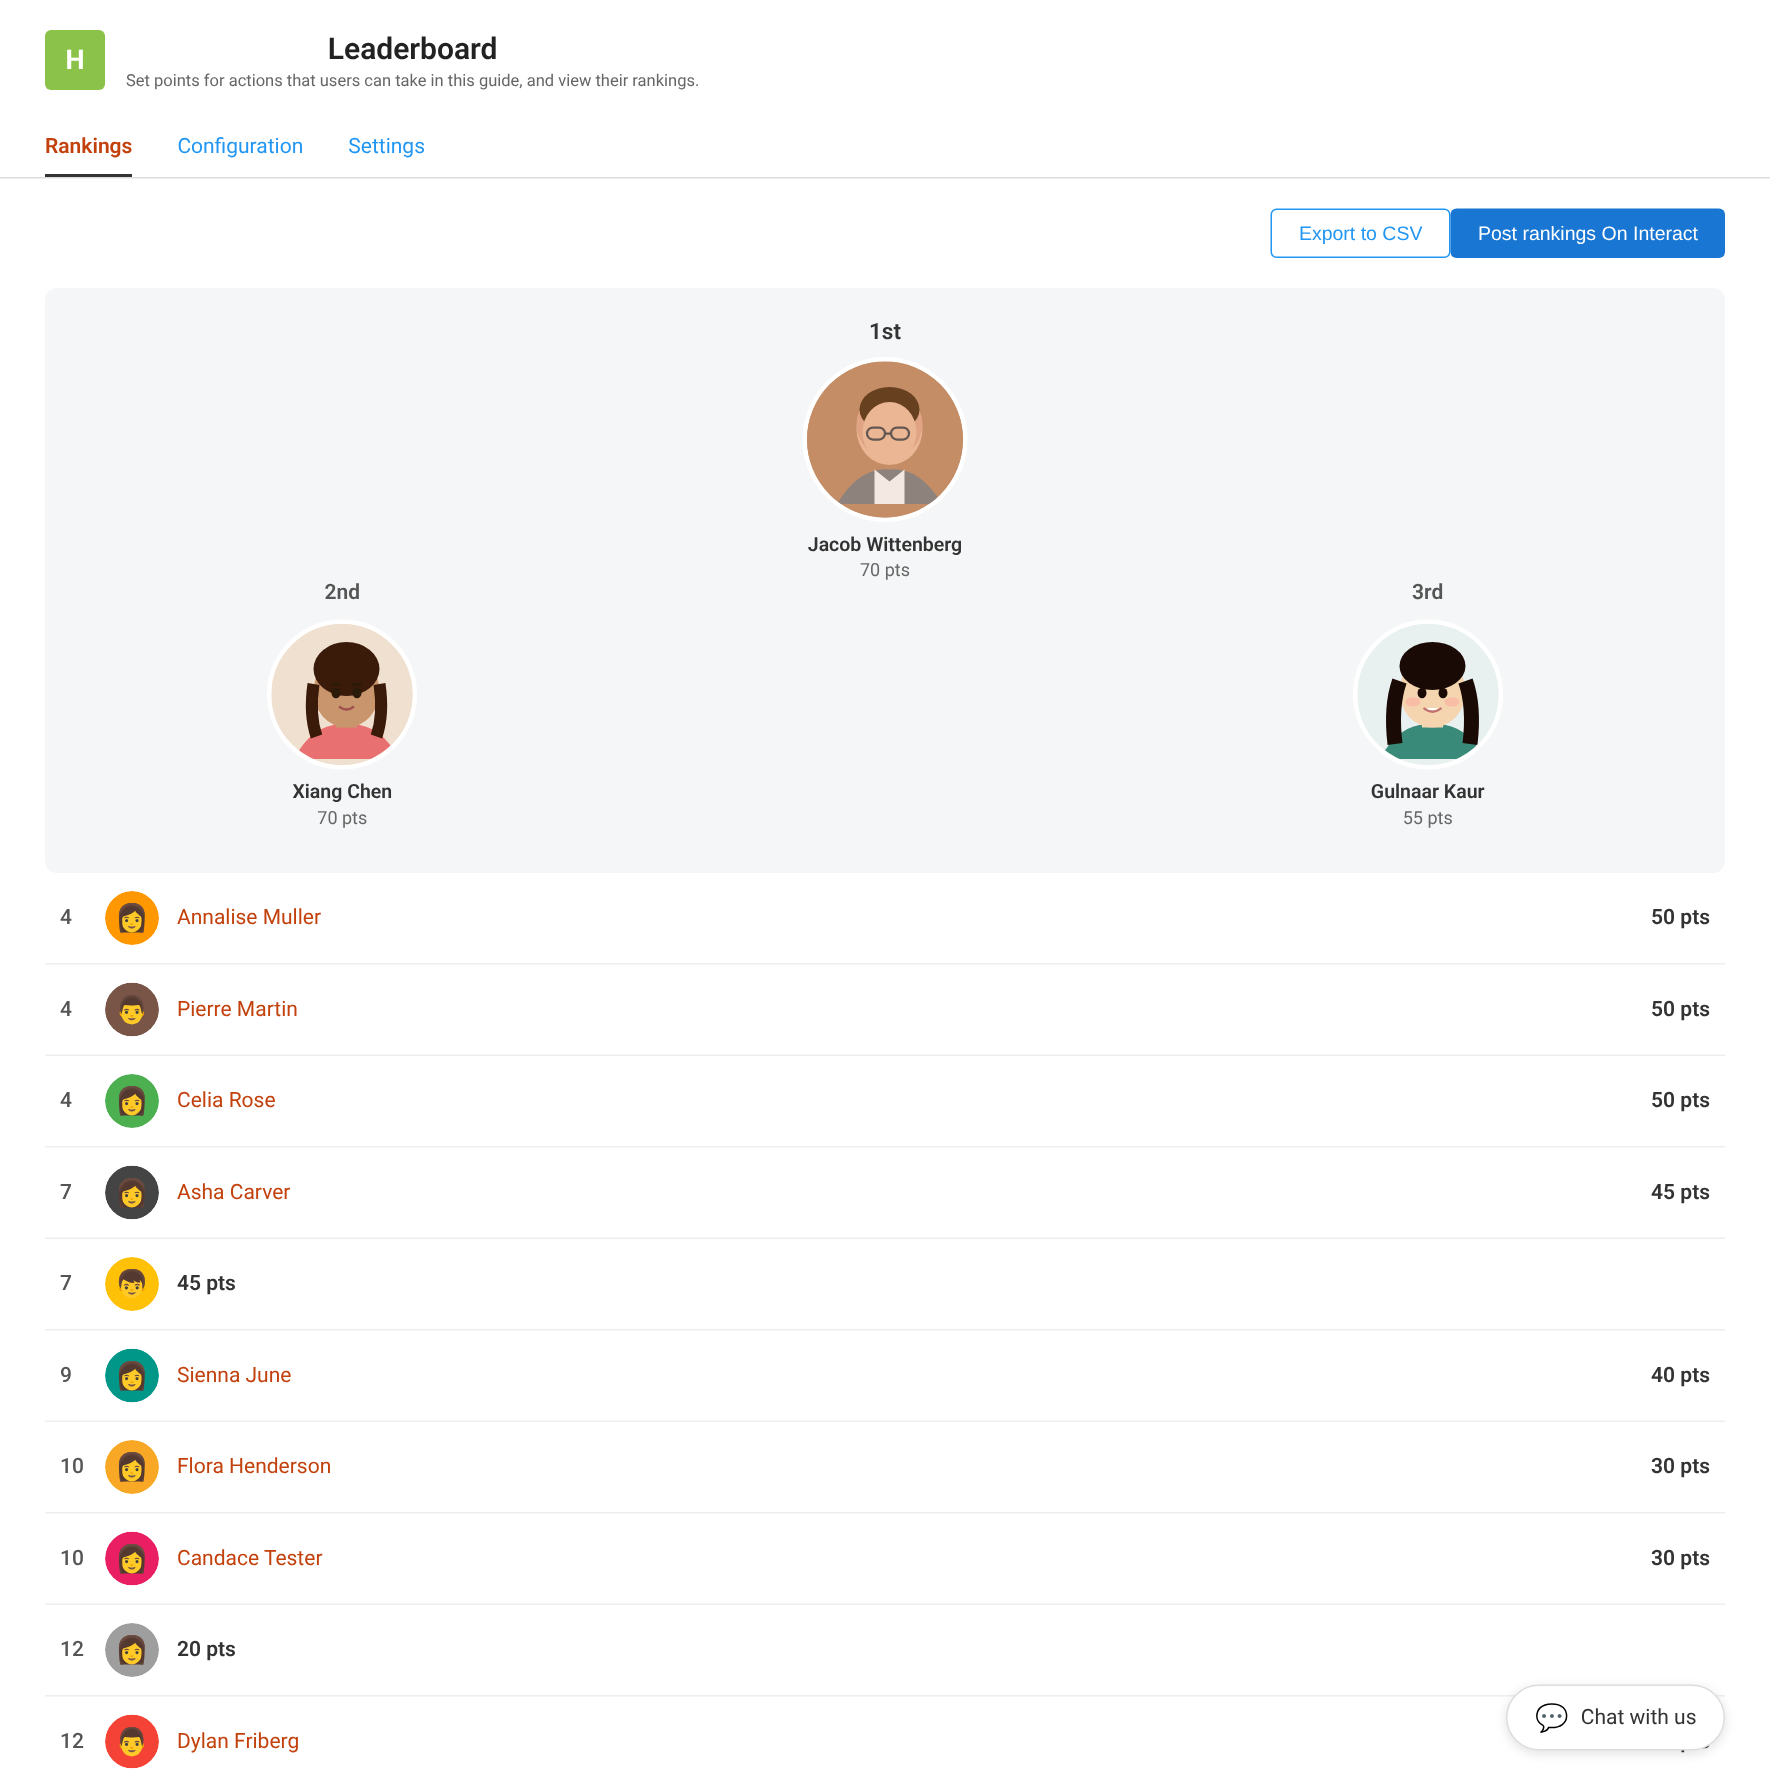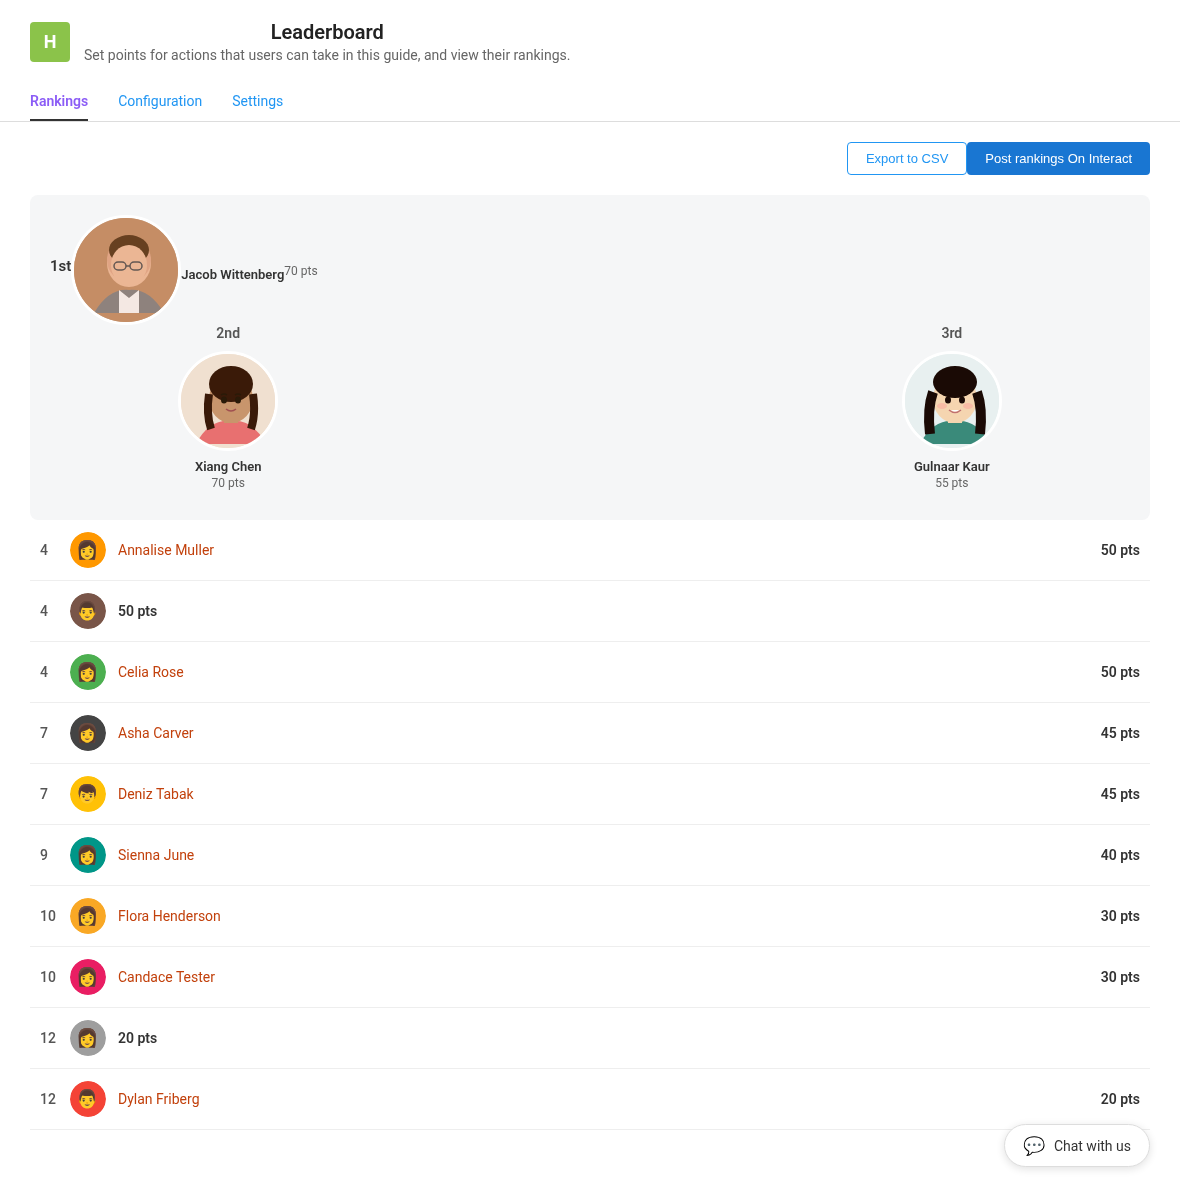--- a/index.html
+++ b/index.html
@@ -1,34 +1,34 @@
 <!DOCTYPE html>
 <html><head>
   <meta charset="utf-8">
   <style>
     * { box-sizing: border-box; margin: 0; padding: 0; }
     body { font-family: -apple-system, BlinkMacSystemFont, 'Segoe UI', Roboto, sans-serif; background: #fff; color: #333; }
     
     .header { display: flex; align-items: center; padding: 20px 30px 10px; }
     .logo { width: 40px; height: 40px; background: #8bc34a; border-radius: 4px; display: flex; align-items: center; justify-content: center; color: white; font-weight: bold; font-size: 18px; margin-right: 14px; flex-shrink: 0; }
     .header-text h1 { font-size: 20px; font-weight: 600; color: #222; text-align: center; }
-    .header-text p { font-size: 14px; color: #666; margin-top: 3px; }
+    .header-text p { font-size: 11px; color: #666; margin-top: 3px; }
     
     .tabs { display: flex; border-bottom: 1px solid #ddd; padding: 0 30px; margin-top: 10px; }
     .tab { padding: 10px 0; margin-right: 30px; font-size: 14px; cursor: pointer; border-bottom: 2px solid transparent; color: #666; }
-    .tab.active { border-bottom: 2px solid #333; color: #8b5cf6; font-weight: 600; }
+    .tab.active { border-bottom: 2px solid #333; color: #c2410c; font-weight: 600; }
     .tab.link { color: #2196f3; border-bottom: none; }
     
     .toolbar { display: flex; justify-content: flex-end; padding: 20px 30px; }
     .btn-outline { border: 1px solid #2196f3; color: #2196f3; background: #fff; padding: 8px 18px; border-radius: 4px; font-size: 13px; cursor: pointer; }
     .btn-filled { border: none; color: #fff; background: #1976d2; padding: 8px 18px; border-radius: 4px; font-size: 13px; cursor: pointer; }
     
     .podium-section { background: #f5f6f7; margin: 0 30px; border-radius: 8px; padding: 20px 20px 30px; position: relative; }
     
-    .first-place { display: flex; flex-direction: row; align-items: center; margin-bottom: -60px; position: relative; z-index: 2; }
+    .first-place { display: flex; flex-direction: column; align-items: center; margin-bottom: -60px; position: relative; z-index: 2; }
     .first-place .rank-label { font-size: 15px; font-weight: 600; color: #333; margin-bottom: 8px; }
     .avatar-circle { border-radius: 50%; overflow: hidden; border: 3px solid #fff; }
     .avatar-circle.large { width: 110px; height: 110px; }
     .avatar-circle.medium { width: 100px; height: 100px; }
     
     .second-third { display: flex; justify-content: space-between; align-items: flex-start; padding-top: 60px; }
     .place-card { display: flex; flex-direction: column; align-items: center; width: 33%; }
     .place-card.center { width: 34%; }
     .place-card .rank-label { font-size: 14px; font-weight: 600; color: #555; margin-bottom: 10px; }
     .place-name { font-size: 13px; font-weight: 600; color: #333; margin-top: 8px; }
@@ -180,20 +180,21 @@
       <div class="user-pts">50 pts</div>
     </div>
     <div class="list-row">
       <div class="rank-num">4</div>
       <div class="user-avatar">
         <svg width="36" height="36" viewBox="0 0 36 36">
           <rect width="36" height="36" fill="#795548" rx="18"></rect>
           <text x="18" y="24" text-anchor="middle" font-size="18" fill="white">👨</text>
         </svg>
       </div>
+      <div class="user-name">Pierre Martin</div>
       <div class="user-pts">50 pts</div>
     </div>
     <div class="list-row">
       <div class="rank-num">4</div>
       <div class="user-avatar">
         <svg width="36" height="36" viewBox="0 0 36 36">
           <rect width="36" height="36" fill="#4caf50" rx="18"></rect>
           <text x="18" y="24" text-anchor="middle" font-size="18" fill="white">👩</text>
         </svg>
       </div>
@@ -212,21 +213,20 @@
       <div class="user-pts">45 pts</div>
     </div>
     <div class="list-row">
       <div class="rank-num">7</div>
       <div class="user-avatar">
         <svg width="36" height="36" viewBox="0 0 36 36">
           <rect width="36" height="36" fill="#ffc107" rx="18"></rect>
           <text x="18" y="24" text-anchor="middle" font-size="18" fill="white">👦</text>
         </svg>
       </div>
-      <div class="user-name">Deniz Tabak</div>
       <div class="user-pts">45 pts</div>
     </div>
     <div class="list-row">
       <div class="rank-num">9</div>
       <div class="user-avatar">
         <svg width="36" height="36" viewBox="0 0 36 36">
           <rect width="36" height="36" fill="#009688" rx="18"></rect>
           <text x="18" y="24" text-anchor="middle" font-size="18" fill="white">👩</text>
         </svg>
       </div>

